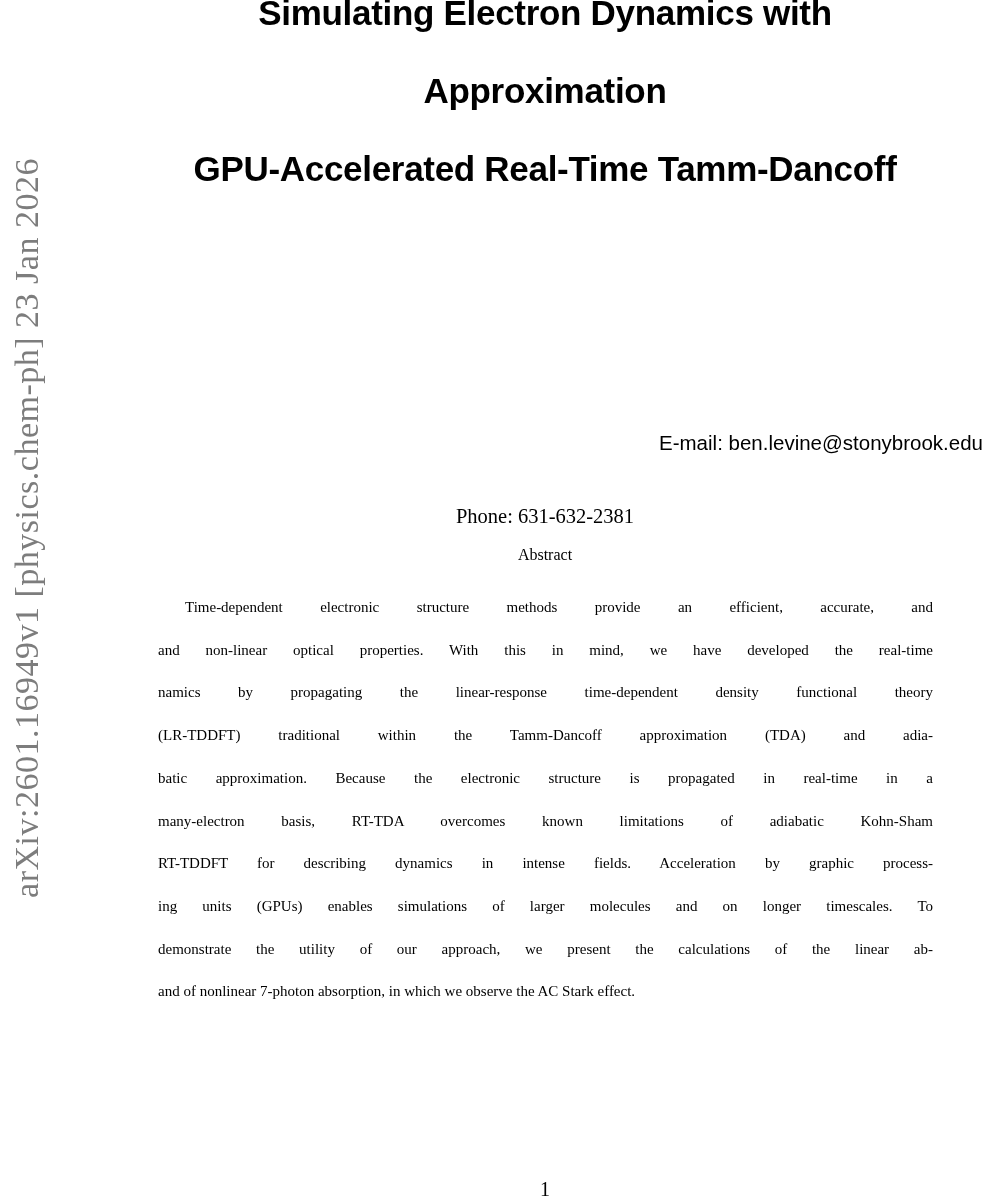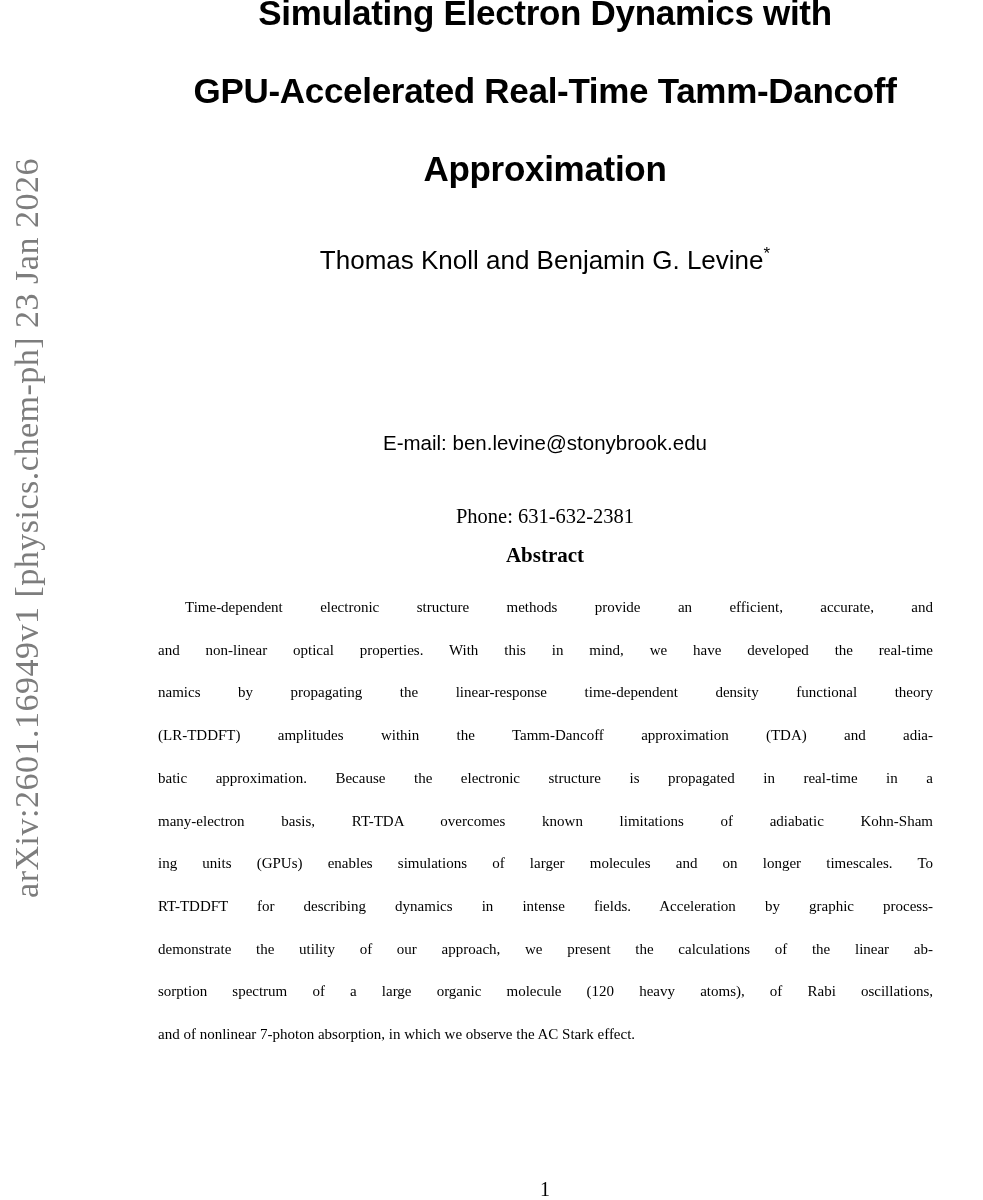--- a/index.html
+++ b/index.html
@@ -66,21 +66,21 @@
     font-family: "Liberation Serif", serif;
     font-style: italic;
     font-size: 22px;
     line-height: 43.5px;
   }
   .email-line {
     position: absolute;
     top: 431px;
     left: 0;
     width: 100%;
-    text-align: center;
+    text-align: right;
     font-family: "Liberation Sans", sans-serif;
     font-size: 20.5px;
     line-height: 24px;
   }
   .email-line a { color: #000000; text-decoration: none; }
   .phone-line {
     position: absolute;
     top: 475px;
     left: 0;
     width: 100%;
@@ -90,22 +90,22 @@
     line-height: 24px;
     margin-top: 29px;
   }
   .abstract-heading {
     position: absolute;
     top: 542px;
     left: 0;
     width: 100%;
     text-align: center;
     font-family: "Liberation Serif", serif;
-    font-weight: bold;
-    font-size: 21px;
+    font-weight: normal;
+    font-size: 16px;
     line-height: 26px;
   }
   .abstract-body {
     position: absolute;
     top: 586px;
     left: 51px;
     width: 775px;
     font-family: "Liberation Serif", serif;
     font-size: 15px;
     line-height: 42.7px;
@@ -132,53 +132,49 @@
 <body>
 
 <div class="page">
 
   <div class="watermark">arXiv:2601.16949v1  [physics.chem-ph]  23 Jan 2026</div>
 
   <div class="content">
 
     <div class="title-block">
       <div>Simulating Electron Dynamics with</div>
+      <div>Approximation</div>
       <div>GPU-Accelerated Real-Time Tamm-Dancoff</div>
-      <div>Approximation</div>
     </div>
 
-    <div class="authors">
-      <span>Thomas Knoll and Benjamin G. Levine</span><span class="sup">*</span>
-    </div>
 
     <div class="affiliation">
     </div>
 
     <div class="email-line">
       <span>E-mail:</span>
       <a href="#">ben.levine@stonybrook.edu</a>
     </div>
 
     <div class="phone-line">
       <span>Phone:</span>
       <span>631-632-2381</span>
     </div>
 
     <div class="abstract-heading">Abstract</div>
 
     <div class="abstract-body">
       <div class="jline indent">Time-dependent electronic structure methods provide an efficient, accurate, and</div>
       <div class="jline">and non-linear optical properties. With this in mind, we have developed the real-time</div>
       <div class="jline">namics by propagating the linear-response time-dependent density functional theory</div>
-      <div class="jline">(LR-TDDFT) amplitudes within the Tamm-Dancoff approximation (TDA) and adia-</div>
+      <div class="jline">(LR-TDDFT) traditional within the Tamm-Dancoff approximation (TDA) and adia-</div>
       <div class="jline">batic approximation. Because the electronic structure is propagated in real-time in a</div>
       <div class="jline">many-electron basis, RT-TDA overcomes known limitations of adiabatic Kohn-Sham</div>
+      <div class="jline">RT-TDDFT for describing dynamics in intense fields. Acceleration by graphic process-</div>
       <div class="jline">ing units (GPUs) enables simulations of larger molecules and on longer timescales. To</div>
-      <div class="jline">RT-TDDFT for describing dynamics in intense fields. Acceleration by graphic process-</div>
       <div class="jline">demonstrate the utility of our approach, we present the calculations of the linear ab-</div>
-      <div class="jline">sorption spectrum of a large organic molecule (120 heavy atoms), of Rabi oscillations,</div>
       <div class="lastline">and of nonlinear 7-photon absorption, in which we observe the AC Stark effect.</div>
     </div>
 
     <div class="page-number">1</div>
 
   </div>
 </div>
 
 </body></html>

